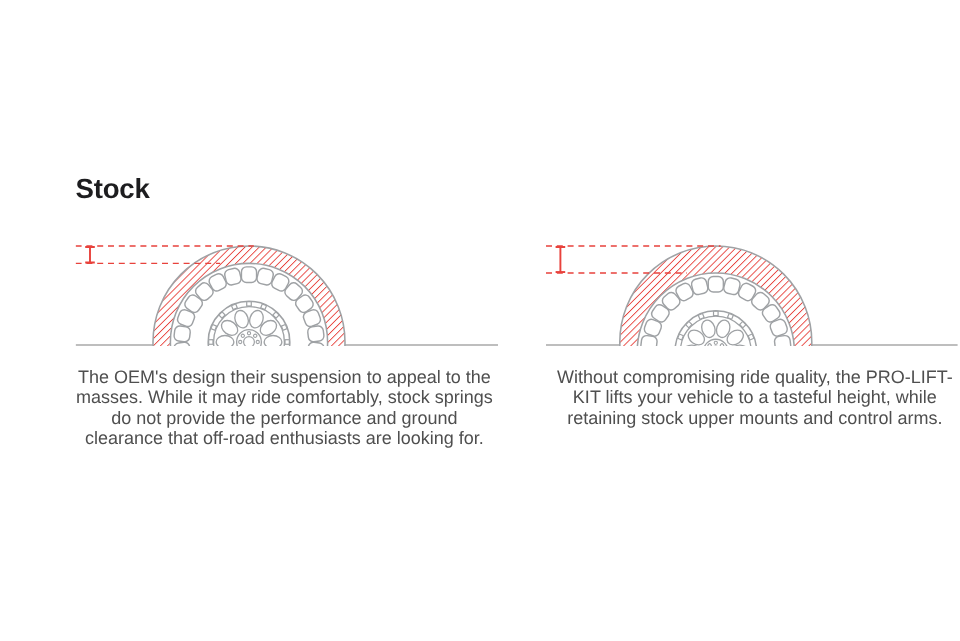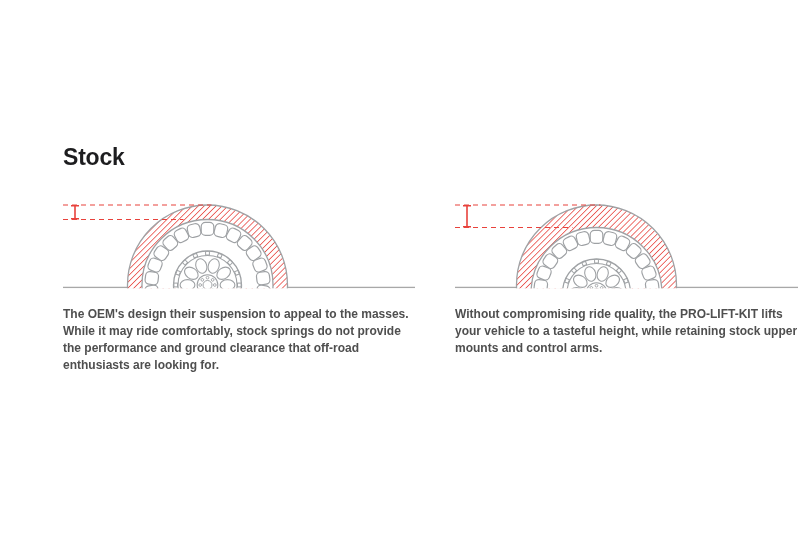--- a/index.html
+++ b/index.html
@@ -1,30 +1,31 @@
 <!DOCTYPE html>
 <html><head>
 <meta charset="utf-8">
 <style>
   html,body{margin:0;padding:0;background:#fff;}
   .page{
     position:relative;width:800px;height:534px;background:#fff;overflow:hidden;
     font-family:"Liberation Sans","DejaVu Sans",sans-serif;
+    text-align:center;
   }
   .panel{position:absolute;top:144px;width:356px;height:340px;}
   .panel.left{left:63px;}
   .panel.right{left:455px;}
   .panel h2{
     margin:0;position:absolute;top:0;left:0;
     font-size:23px;line-height:26px;font-weight:700;color:#1d1d1f;letter-spacing:-0.2px;
   }
   .diagram{position:absolute;top:54px;left:0;display:block;}
   .panel p{
     margin:0;position:absolute;top:162px;left:0;width:348px;
-    font-size:12px;line-height:17px;color:#4f4f4f;font-weight:700;
+    font-size:15px;line-height:17px;color:#4f4f4f;font-weight:400;
   }
 </style>
 </head>
 <body>
 
 <div class="page">
 
   <section class="panel left">
     <h2>Stock</h2>
     <svg class="diagram" width="356" height="92" viewBox="0 0 356 92">

